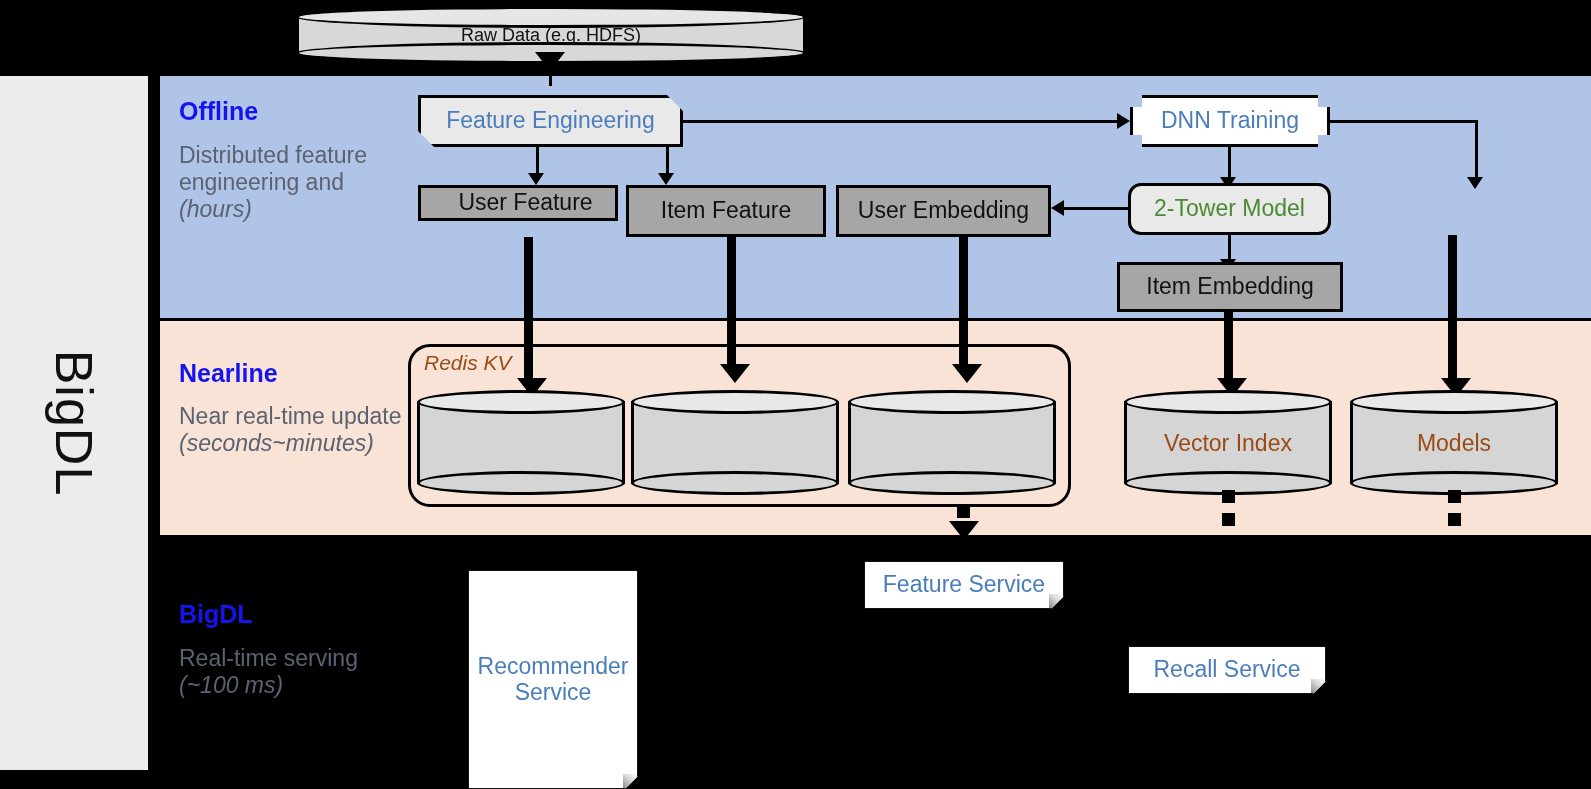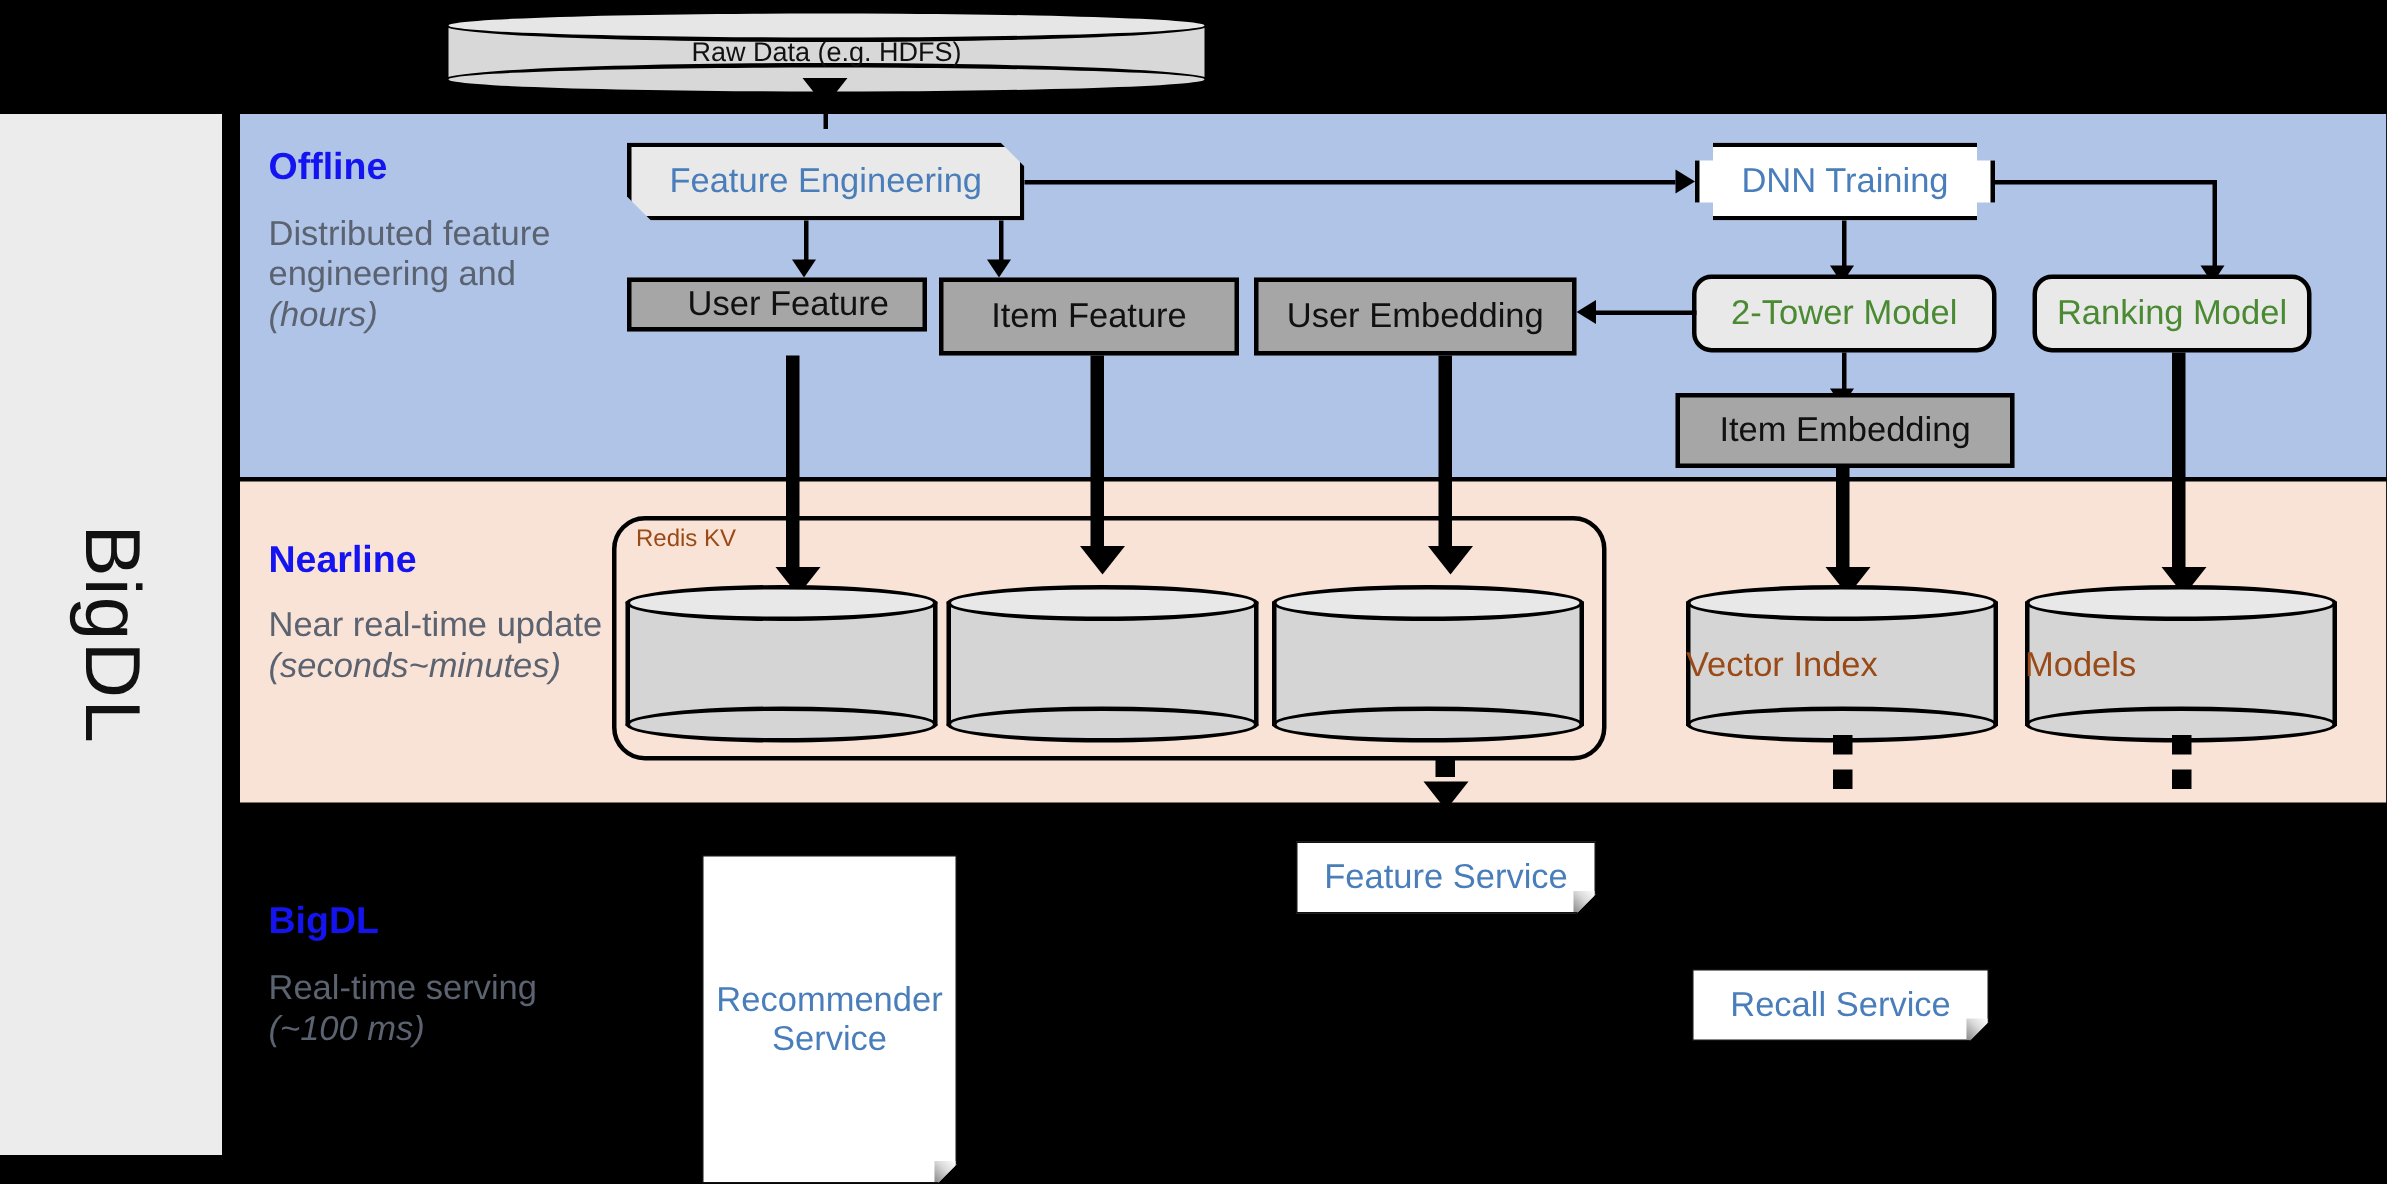--- a/index.html
+++ b/index.html
@@ -48,37 +48,37 @@
 
   
   .cyl{position:absolute;}
   .cyl .body{position:absolute;left:0;right:0;top:11px;bottom:11px;background:#d5d5d5;
      border-left:3px solid #000;border-right:3px solid #000;}
   .cyl .top{position:absolute;left:0;right:0;top:0;height:24px;background:#e8e8e8;
      border:3px solid #000;border-radius:50%;box-sizing:border-box;}
   .cyl .bot{position:absolute;left:0;right:0;bottom:0;height:24px;background:#d5d5d5;
      border:3px solid #000;border-radius:50%;box-sizing:border-box;}
   .cyl .lbl{position:absolute;left:0;right:0;top:50%;transform:translateY(-50%);
-     text-align:left;font-size:23px;color:#9a4a16;z-index:3;}
+     text-align:center;font-size:23px;color:#9a4a16;z-index:3;}
 
   
   #rawdata{position:absolute;left:296px;top:6px;width:510px;height:58px;}
   #rawdata .rd-body{position:absolute;left:0;right:0;top:10px;bottom:10px;background:#d8d8d8;
      border-left:3px solid #000;border-right:3px solid #000;}
   #rawdata .rd-top{position:absolute;left:0;right:0;top:0;height:22px;background:#e6e6e6;
      border:3px solid #000;border-radius:50%;box-sizing:border-box;}
   #rawdata .rd-bot{position:absolute;left:0;right:0;bottom:0;height:22px;background:#d8d8d8;
      border:3px solid #000;border-radius:50%;box-sizing:border-box;}
   #rawdata .rd-lbl{position:absolute;left:0;right:0;top:50%;transform:translateY(-50%);
      text-align:center;font-size:18px;color:#111;z-index:3;}
 
   
   #redis-kv{position:absolute;left:408px;top:344px;width:663px;height:163px;
      border:3px solid #000;border-radius:22px;box-sizing:border-box;}
-  #redis-label{position:absolute;left:424px;top:351px;font-size:16px;color:#9a4a16;}
+  #redis-label{position:absolute;left:424px;top:351px;font-size:21px;color:#9a4a16;font-style:italic;}
 
   
   .ln{position:absolute;background:#000;}
   .thin-v{width:3px;}
   .thin-h{height:3px;}
   .thick-v{width:9px;}
   .ahead-d{position:absolute;width:0;height:0;border-left:8px solid transparent;
      border-right:8px solid transparent;border-top:12px solid #000;}
   .ahead-d-big{position:absolute;width:0;height:0;border-left:15px solid transparent;
      border-right:15px solid transparent;border-top:19px solid #000;}
@@ -149,23 +149,20 @@
   <div class="ln thin-v" style="left:1228px;top:147px;height:32px;"></div>
   <div class="ahead-d" style="left:1220px;top:177px;"></div>
 
   <div class="ln thin-h" style="left:1330px;top:120px;width:148px;"></div>
   <div class="ln thin-v" style="left:1475px;top:120px;height:59px;"></div>
   <div class="ahead-d" style="left:1467px;top:177px;"></div>
 
   <div class="node roundbox" style="left:1128px;top:183px;width:203px;height:52px;">
     <span>2-Tower Model</span>
   </div>
-  <div class="node roundbox" style="left:1355px;top:183px;width:186px;height:52px;">
-    <span>Ranking Model</span>
-  </div>
 
   <div class="ln thin-h" style="left:1063px;top:207px;width:68px;"></div>
   <div class="ahead-l" style="left:1051px;top:200px;"></div>
 
   <div class="ln thin-v" style="left:1228px;top:235px;height:26px;"></div>
   <div class="ahead-d" style="left:1220px;top:259px;"></div>
 
   <div class="node gbox" style="left:1117px;top:262px;width:226px;height:50px;">
     <span>Item Embedding</span>
   </div>

